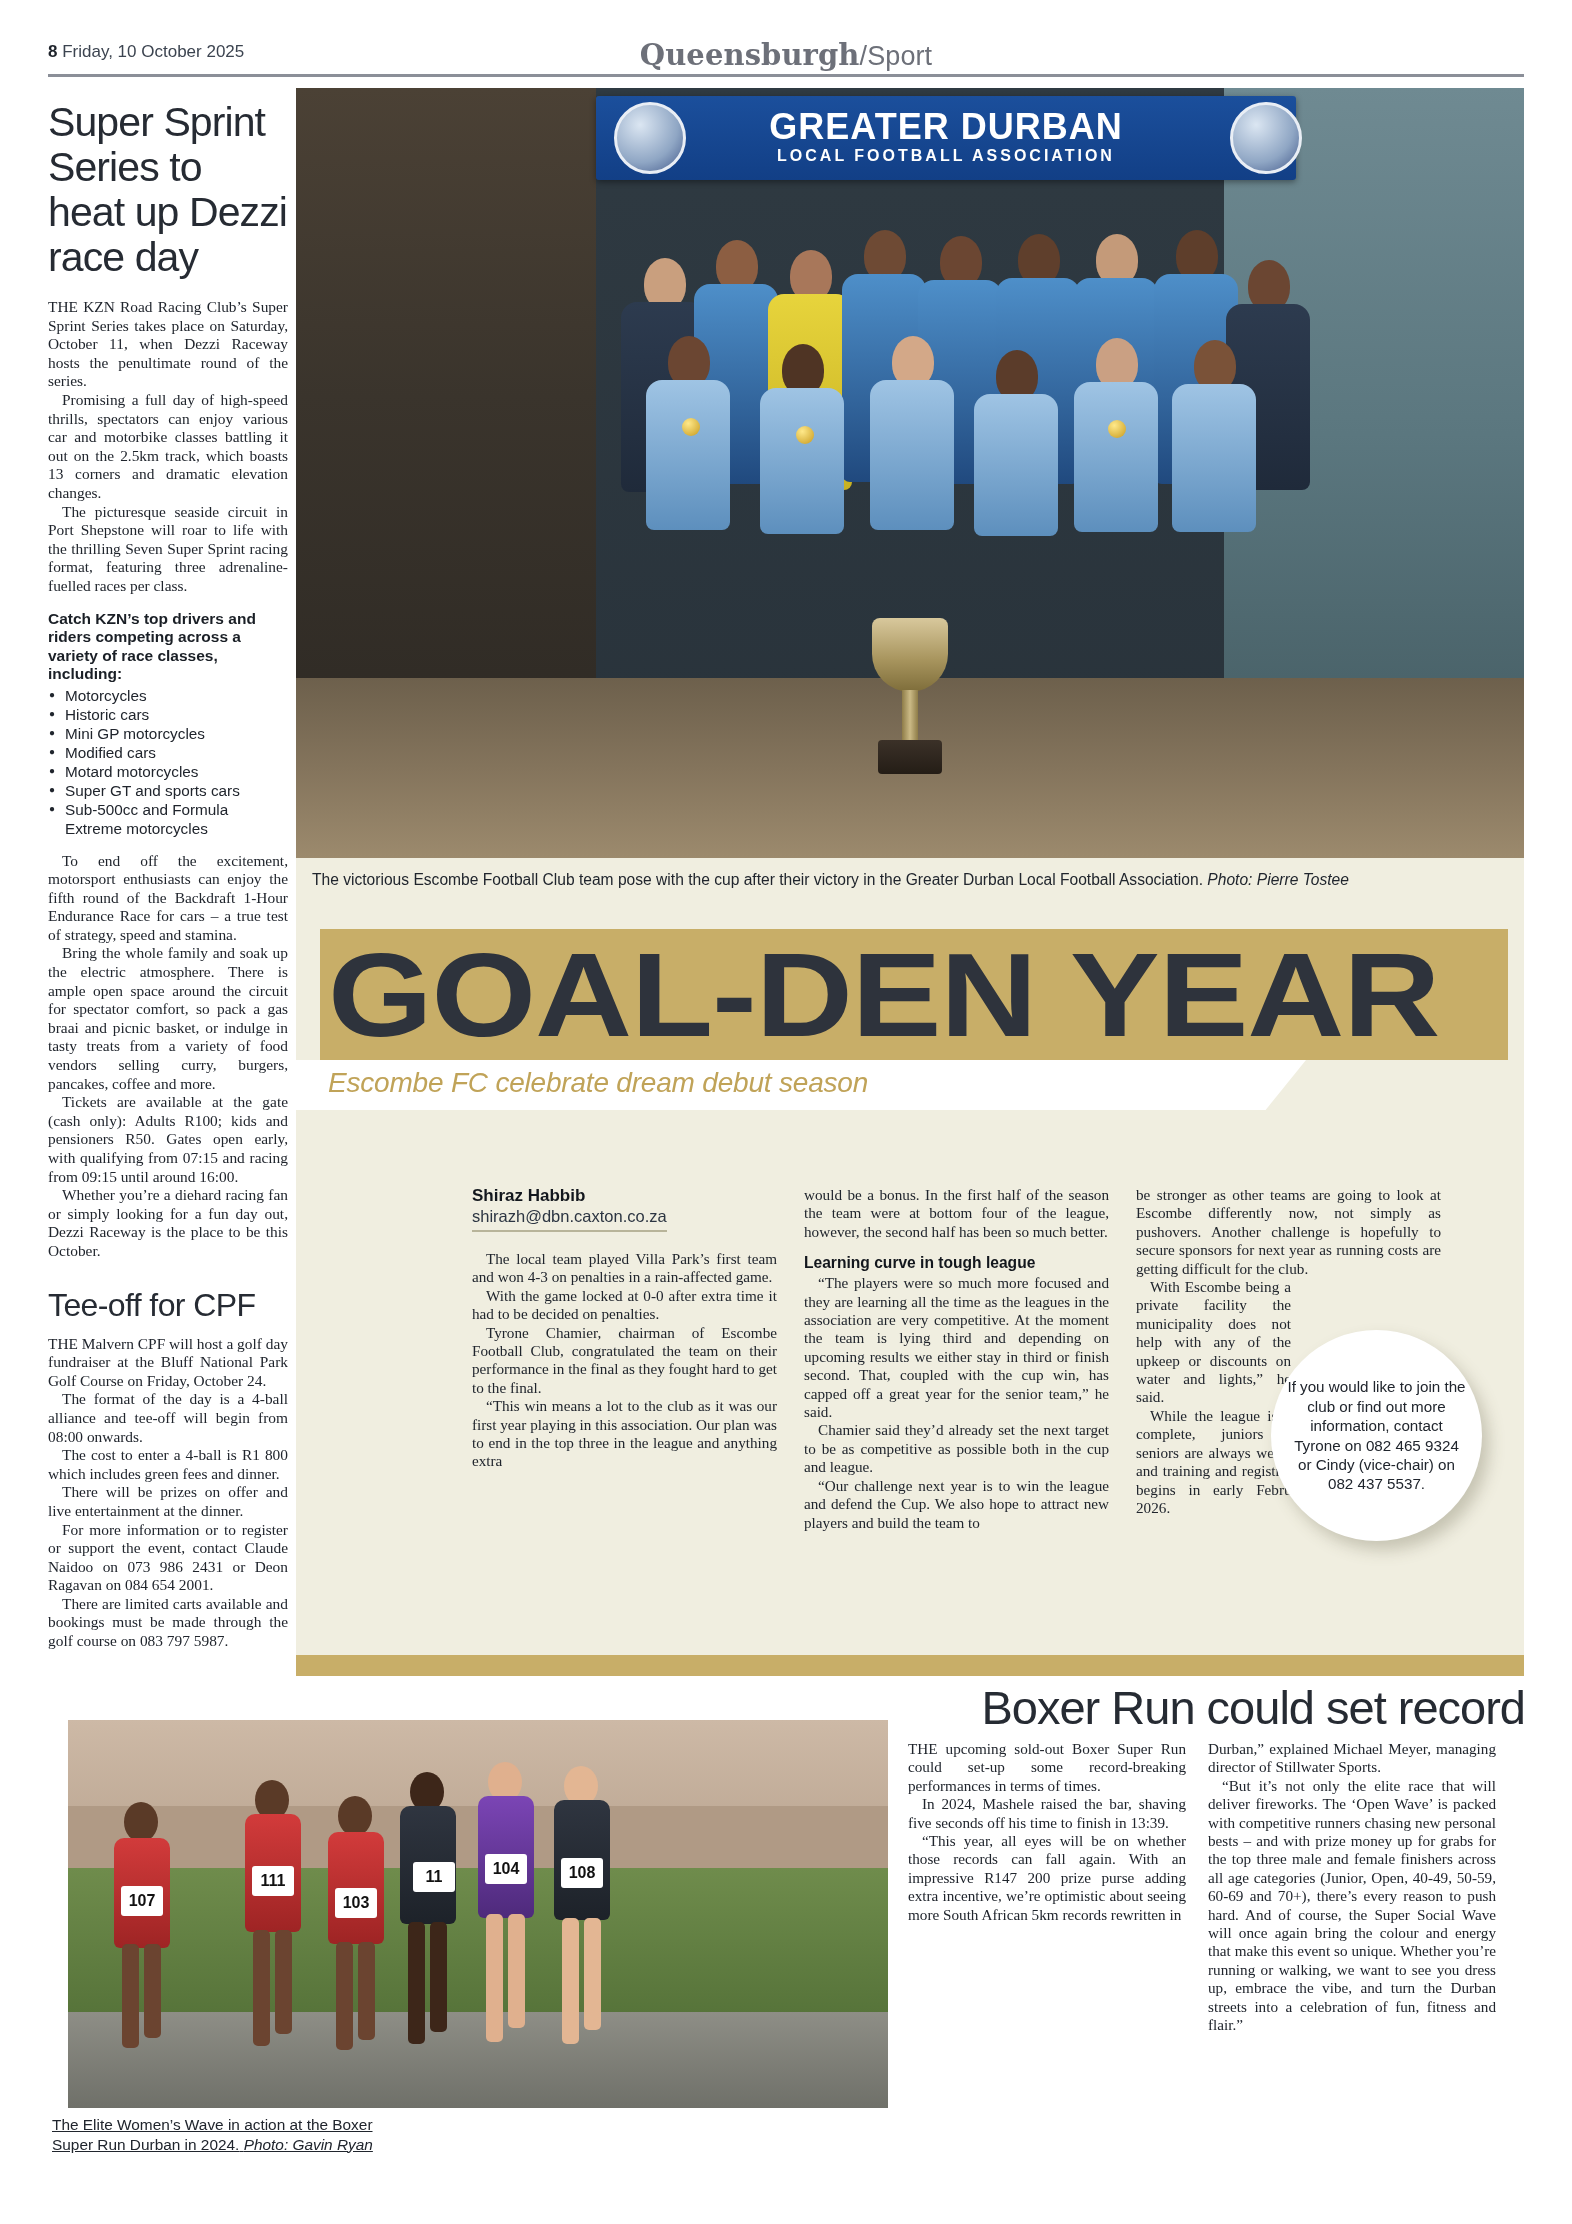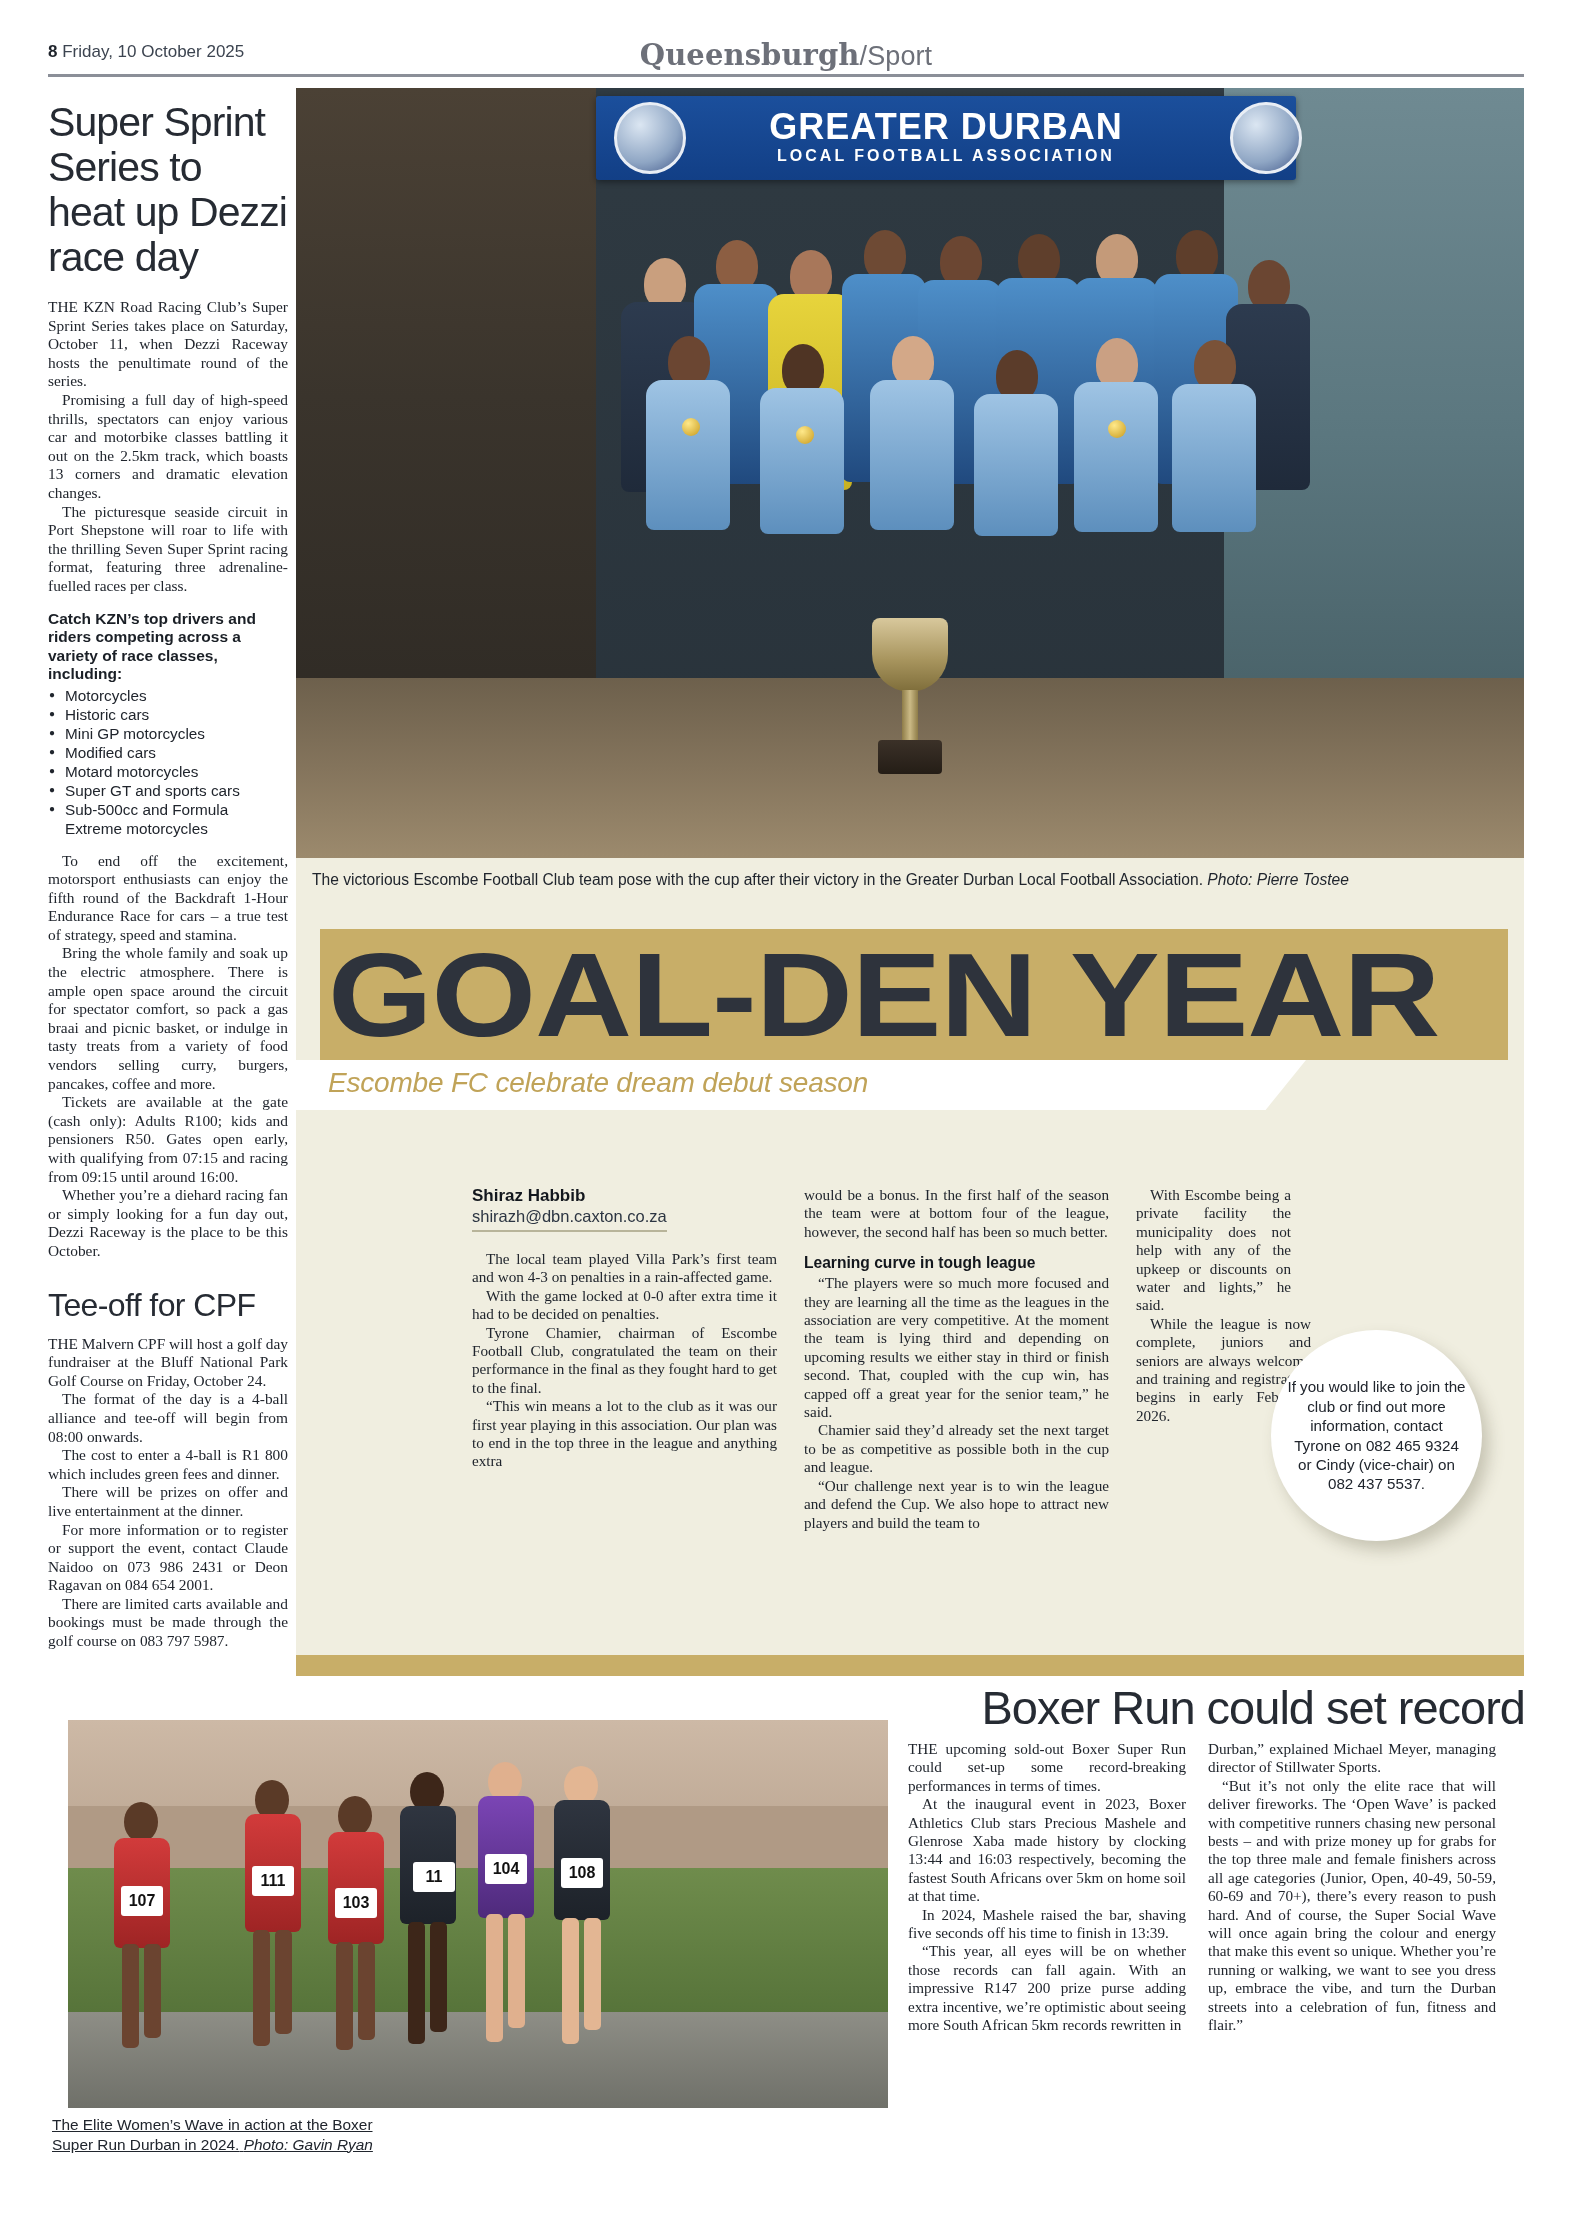--- a/index.html
+++ b/index.html
@@ -268,20 +268,21 @@
     <div class="subhd">Learning curve in tough league</div>
     <div class="serif-body">
       <p class="ind">“The players were so much more focused and they are learning all the time as the leagues in the association are very competitive. At the moment the team is lying third and depending on upcoming results we either stay in third or finish second. That, coupled with the cup win, has capped off a great year for the senior team,” he said.</p>
       <p class="ind">Chamier said they’d already set the next target to be as competitive as possible both in the cup and league.</p>
       <p class="ind">“Our challenge next year is to win the league and defend the Cup. We also hope to attract new players and build the team to</p>
     </div>
   </div>
 
   <div class="fcol" style="left:1136px; width:305px">
     <div class="serif-body">
+      <p>be stronger as other teams are going to look at Escombe differently now, not simply as pushovers. Another challenge is hopefully to secure sponsors for next year as running costs are getting difficult for the club.</p>
       <p class="ind" style="width:155px">With Escombe being a private facility the municipality does not help with any of the upkeep or discounts on water and lights,” he said.</p>
       <p class="ind" style="width:175px">While the league is now complete, juniors and seniors are always welcome and training and registration begins in early February 2026.</p>
     </div>
   </div>
 
   <div class="circle-note">If you would like to join the club or find out more information, contact Tyrone on 082 465 9324 or Cindy (vice-chair) on 082 437 5537.</div>
 
   <div class="gold-foot"></div>
 
   <div class="boxer-title">Boxer Run could set record</div>
@@ -342,21 +343,20 @@
   </div>
 
   <div class="runcap">
     <span>The Elite Women’s Wave in action at the Boxer Super Run Durban in 2024.</span>
     <i>Photo: Gavin Ryan</i>
   </div>
 
   <div class="bcol" style="left:908px; width:278px">
     <div class="serif-body">
       <p>THE upcoming sold-out Boxer Super Run could set-up some record-breaking performances in terms of times.</p>
-      <p class="ind">At the inaugural event in 2023, Boxer Athletics Club stars Precious Mashele and Glenrose Xaba made history by clocking 13:44 and 16:03 respectively, becoming the fastest South Africans over 5km on home soil at that time.</p>
       <p class="ind">In 2024, Mashele raised the bar, shaving five seconds off his time to finish in 13:39.</p>
       <p class="ind">“This year, all eyes will be on whether those records can fall again. With an impressive R147 200 prize purse adding extra incentive, we’re optimistic about seeing more South African 5km records rewritten in</p>
     </div>
   </div>
 
   <div class="bcol" style="left:1208px; width:288px">
     <div class="serif-body">
       <p>Durban,” explained Michael Meyer, managing director of Stillwater Sports.</p>
       <p class="ind">“But it’s not only the elite race that will deliver fireworks. The ‘Open Wave’ is packed with competitive runners chasing new personal bests – and with prize money up for grabs for the top three male and female finishers across all age categories (Junior, Open, 40-49, 50-59, 60-69 and 70+), there’s every reason to push hard. And of course, the Super Social Wave will once again bring the colour and energy that make this event so unique. Whether you’re running or walking, we want to see you dress up, embrace the vibe, and turn the Durban streets into a celebration of fun, fitness and flair.”</p>
     </div>

